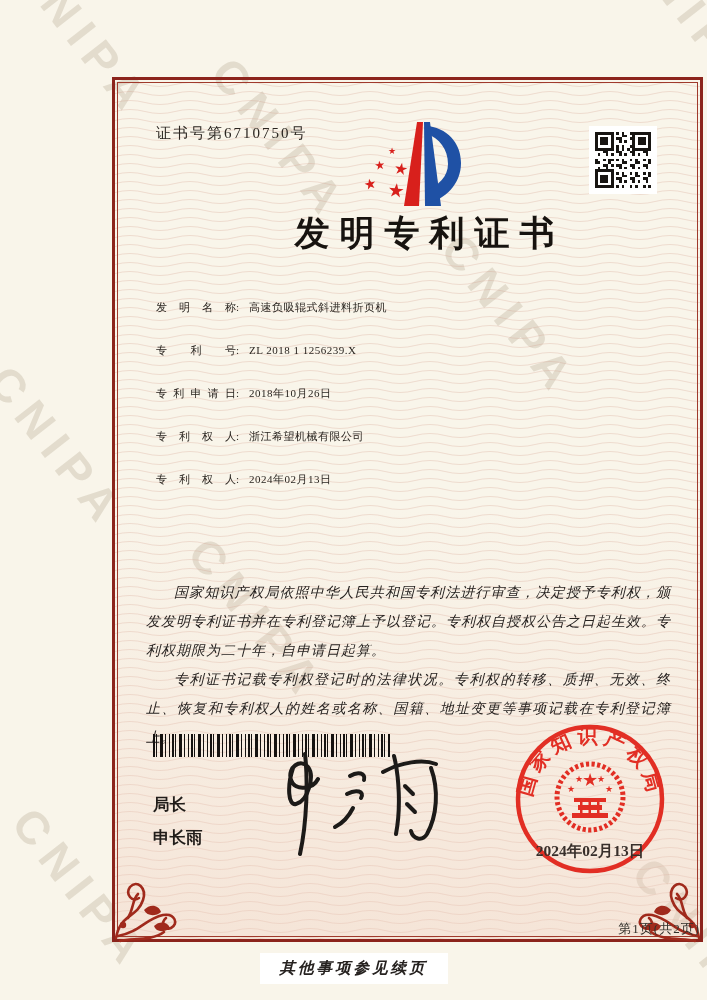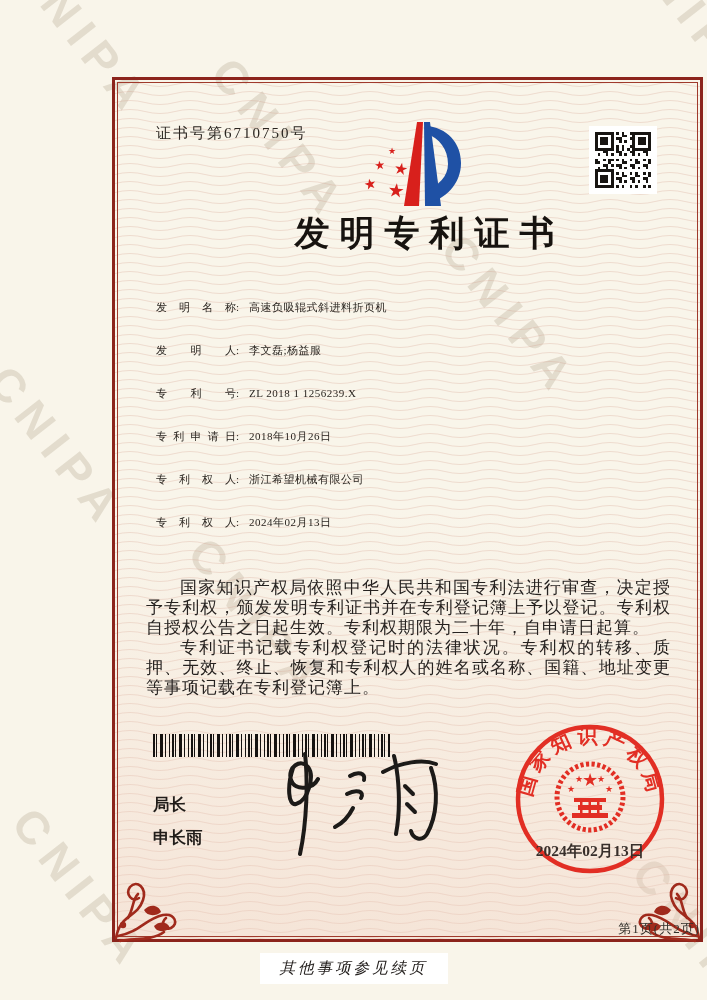--- a/index.html
+++ b/index.html
@@ -63,21 +63,21 @@
   .flabel{
     display:inline-block;width:80px;text-align:justify;text-align-last:justify;
     vertical-align:bottom;
   }
   .colon{margin-right:10px;}
   .fvalue{letter-spacing:0.5px;}
   .pair2{position:absolute;left:239px;top:0;}
   
   .legal{
     position:absolute;left:31px;right:29px;top:498px;
-    font-size:17px;line-height:20px;color:#262220;
+    font-size:14px;line-height:29px;color:#262220;font-style:italic;
     letter-spacing:1px;text-align:justify;
   }
   .legal p{margin:0;text-indent:2em;}
   
   .barcode{
     position:absolute;left:38px;top:654px;width:237px;height:23px;
     background:repeating-linear-gradient(90deg,
       #151210 0 2px,transparent 2px 3px,
       #151210 3px 4px,transparent 4px 7px,
       #151210 7px 10px,transparent 10px 12px,
@@ -95,21 +95,21 @@
   
   .page-num{
     position:absolute;left:0;right:0;top:840px;text-align:right;
     font-size:13px;color:#33302b;letter-spacing:1px;
   }
   .continuation{
     position:absolute;left:0;right:0;top:953px;text-align:center;pointer-events:none;
   }
   .continuation span{
     display:inline-block;background:#ffffff;padding:5px 20px;
-    font-size:15.5px;font-style:italic;letter-spacing:3px;color:#262220;
+    font-size:15.5px;font-style:italic;letter-spacing:3px;color:#262220;font-weight:bold;
   }
 </style>
 </head>
 <body>
 
 <div class="page">
 
   <span class="wm" style="left:-12px;top:8px">CNIPA</span>
   <span class="wm" style="left:185px;top:112px">CNIPA</span>
   <span class="wm" style="left:598px;top:-14px">CNIPA</span>
@@ -619,23 +619,20 @@
         </div>
     </div>
 
     <div class="title">发明专利证书</div>
 
     <div class="fields">
       <div class="field-row">
         <span class="flabel">发明名称</span><span class="colon">:</span><span class="fvalue">高速负吸辊式斜进料折页机</span>
       </div>
       <div class="field-row">
-        <span class="flabel">发明人</span><span class="colon">:</span><span class="fvalue">李文磊;杨益服</span>
-      </div>
-      <div class="field-row">
         <span class="flabel">专利号</span><span class="colon">:</span><span class="fvalue">ZL 2018 1 1256239.X</span>
       </div>
       <div class="field-row">
         <span class="flabel">专利申请日</span><span class="colon">:</span><span class="fvalue">2018年10月26日</span>
       </div>
       <div class="field-row">
         <span class="flabel">专利权人</span><span class="colon">:</span><span class="fvalue">浙江希望机械有限公司</span>
       </div>
       <div class="field-row">
         <span class="flabel">专利权人</span><span class="colon">:</span><span class="fvalue">2024年02月13日</span>

